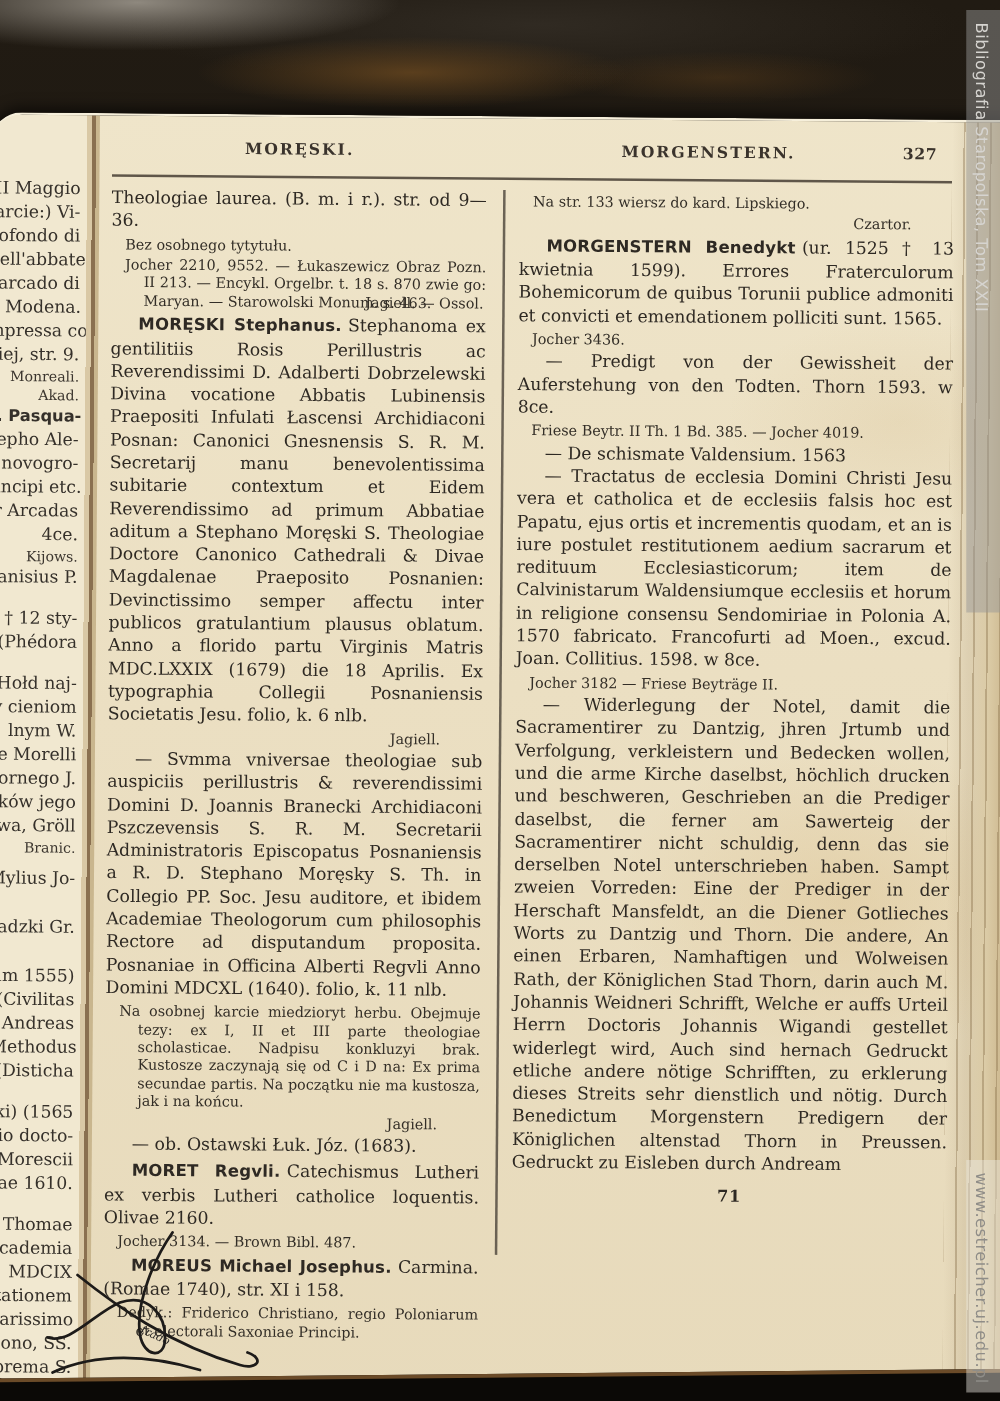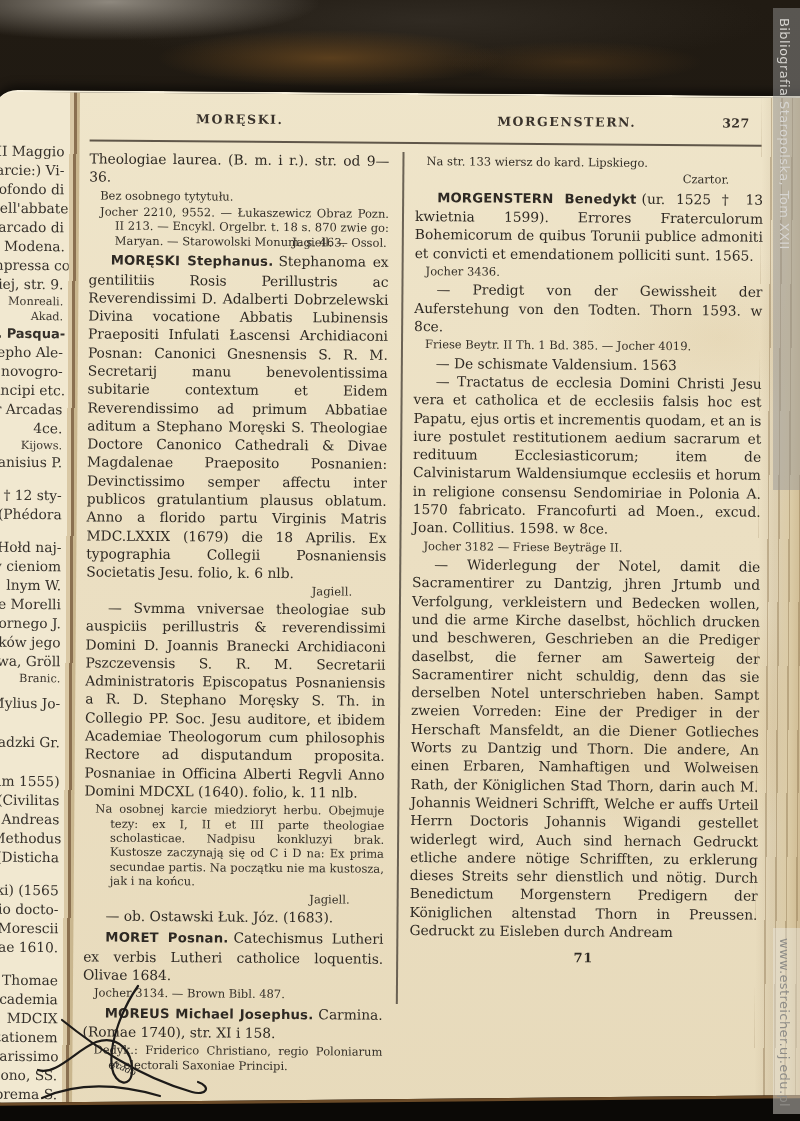--- a/index.html
+++ b/index.html
@@ -163,21 +163,21 @@
         <div class="col col-left">
           <p class="body noindent">Theologiae laurea. (B. m. i r.). str. od 9—36.</p>
           <p class="small hang">Bez osobnego tytytułu.</p>
           <p class="small hang reltail"><span>Jocher 2210, 9552. — Łukaszewicz Obraz Pozn. II 213. — Encykl. Orgelbr. t. 18 s. 870 zwie go: Maryan. — Starowolski Monum. s. 463.</span><span class="tail">Jagiell. — Ossol.</span></p>
           <p class="body entry"><span class="head">MORĘSKI Stephanus.</span><span>Stephanoma ex gentilitiis Rosis Perillustris ac Reverendissimi D. Adalberti Dobrzelewski Divina vocatione Abbatis Lubinensis Praepositi Infulati Łascensi Archidiaconi Posnan: Canonici Gnesnensis S. R. M. Secretarij manu benevolentissima subitarie contextum et Eidem Reverendissimo ad primum Abbatiae aditum a Stephano Moręski S. Theologiae Doctore Canonico Cathedrali &amp; Divae Magdalenae Praeposito Posnanien: Devinctissimo semper affectu inter publicos gratulantium plausus oblatum. Anno a florido partu Virginis Matris MDC.LXXIX (1679) die 18 Aprilis. Ex typographia Collegii Posnaniensis Societatis Jesu. folio, k. 6 nlb.</span></p>
           <p class="small rightlabel">Jagiell.</p>
           <p class="body">— Svmma vniversae theologiae sub auspiciis perillustris &amp; reverendissimi Domini D. Joannis Branecki Archidiaconi Pszczevensis S. R. M. Secretarii Administratoris Episcopatus Posnaniensis a R. D. Stephano Moręsky S. Th. in Collegio PP. Soc. Jesu auditore, et ibidem Academiae Theologorum cum philosophis Rectore ad disputandum proposita. Posnaniae in Officina Alberti Regvli Anno Domini MDCXL (1640). folio, k. 11 nlb.</p>
           <p class="small hang">Na osobnej karcie miedzioryt herbu. Obejmuje tezy: ex I, II et III parte theologiae scholasticae. Nadpisu konkluzyi brak. Kustosze zaczynają się od C i D na: Ex prima secundae partis. Na początku nie ma kustosza, jak i na końcu.</p>
           <p class="small rightlabel">Jagiell.</p>
           <p class="body">— ob. Ostawski Łuk. Józ. (1683).</p>
-          <p class="body entry"><span class="head">MORET Posnan.</span><span>Catechismus Lutheri ex verbis Lutheri catholice loquentis. Olivae 1684.</span></p>
+          <p class="body entry"><span class="head">MORET Regvli.</span><span>Catechismus Lutheri ex verbis Lutheri catholice loquentis. Olivae 2160.</span></p>
           <p class="small hang">Jocher 3134. — Brown Bibl. 487.</p>
           <p class="body entry"><span class="head">MOREUS Michael Josephus.</span><span>Carmina. (Romae 1740), str. XI i 158.</span></p>
           <p class="small hang">Dedyk.: Friderico Christiano, regio Poloniarum et electorali Saxoniae Principi.</p>
         </div>
 
         <div class="col col-right">
           <p class="small hang">Na str. 133 wiersz do kard. Lipskiego.</p>
           <p class="small rightlabel">Czartor.</p>
           <p class="body entry"><span class="head">MORGENSTERN Benedykt</span><span>(ur. 1525 † 13 kwietnia 1599). Errores Fraterculorum Bohemicorum de quibus Torunii publice admoniti et convicti et emendationem polliciti sunt. 1565.</span></p>
           <p class="small hang">Jocher 3436.</p>

